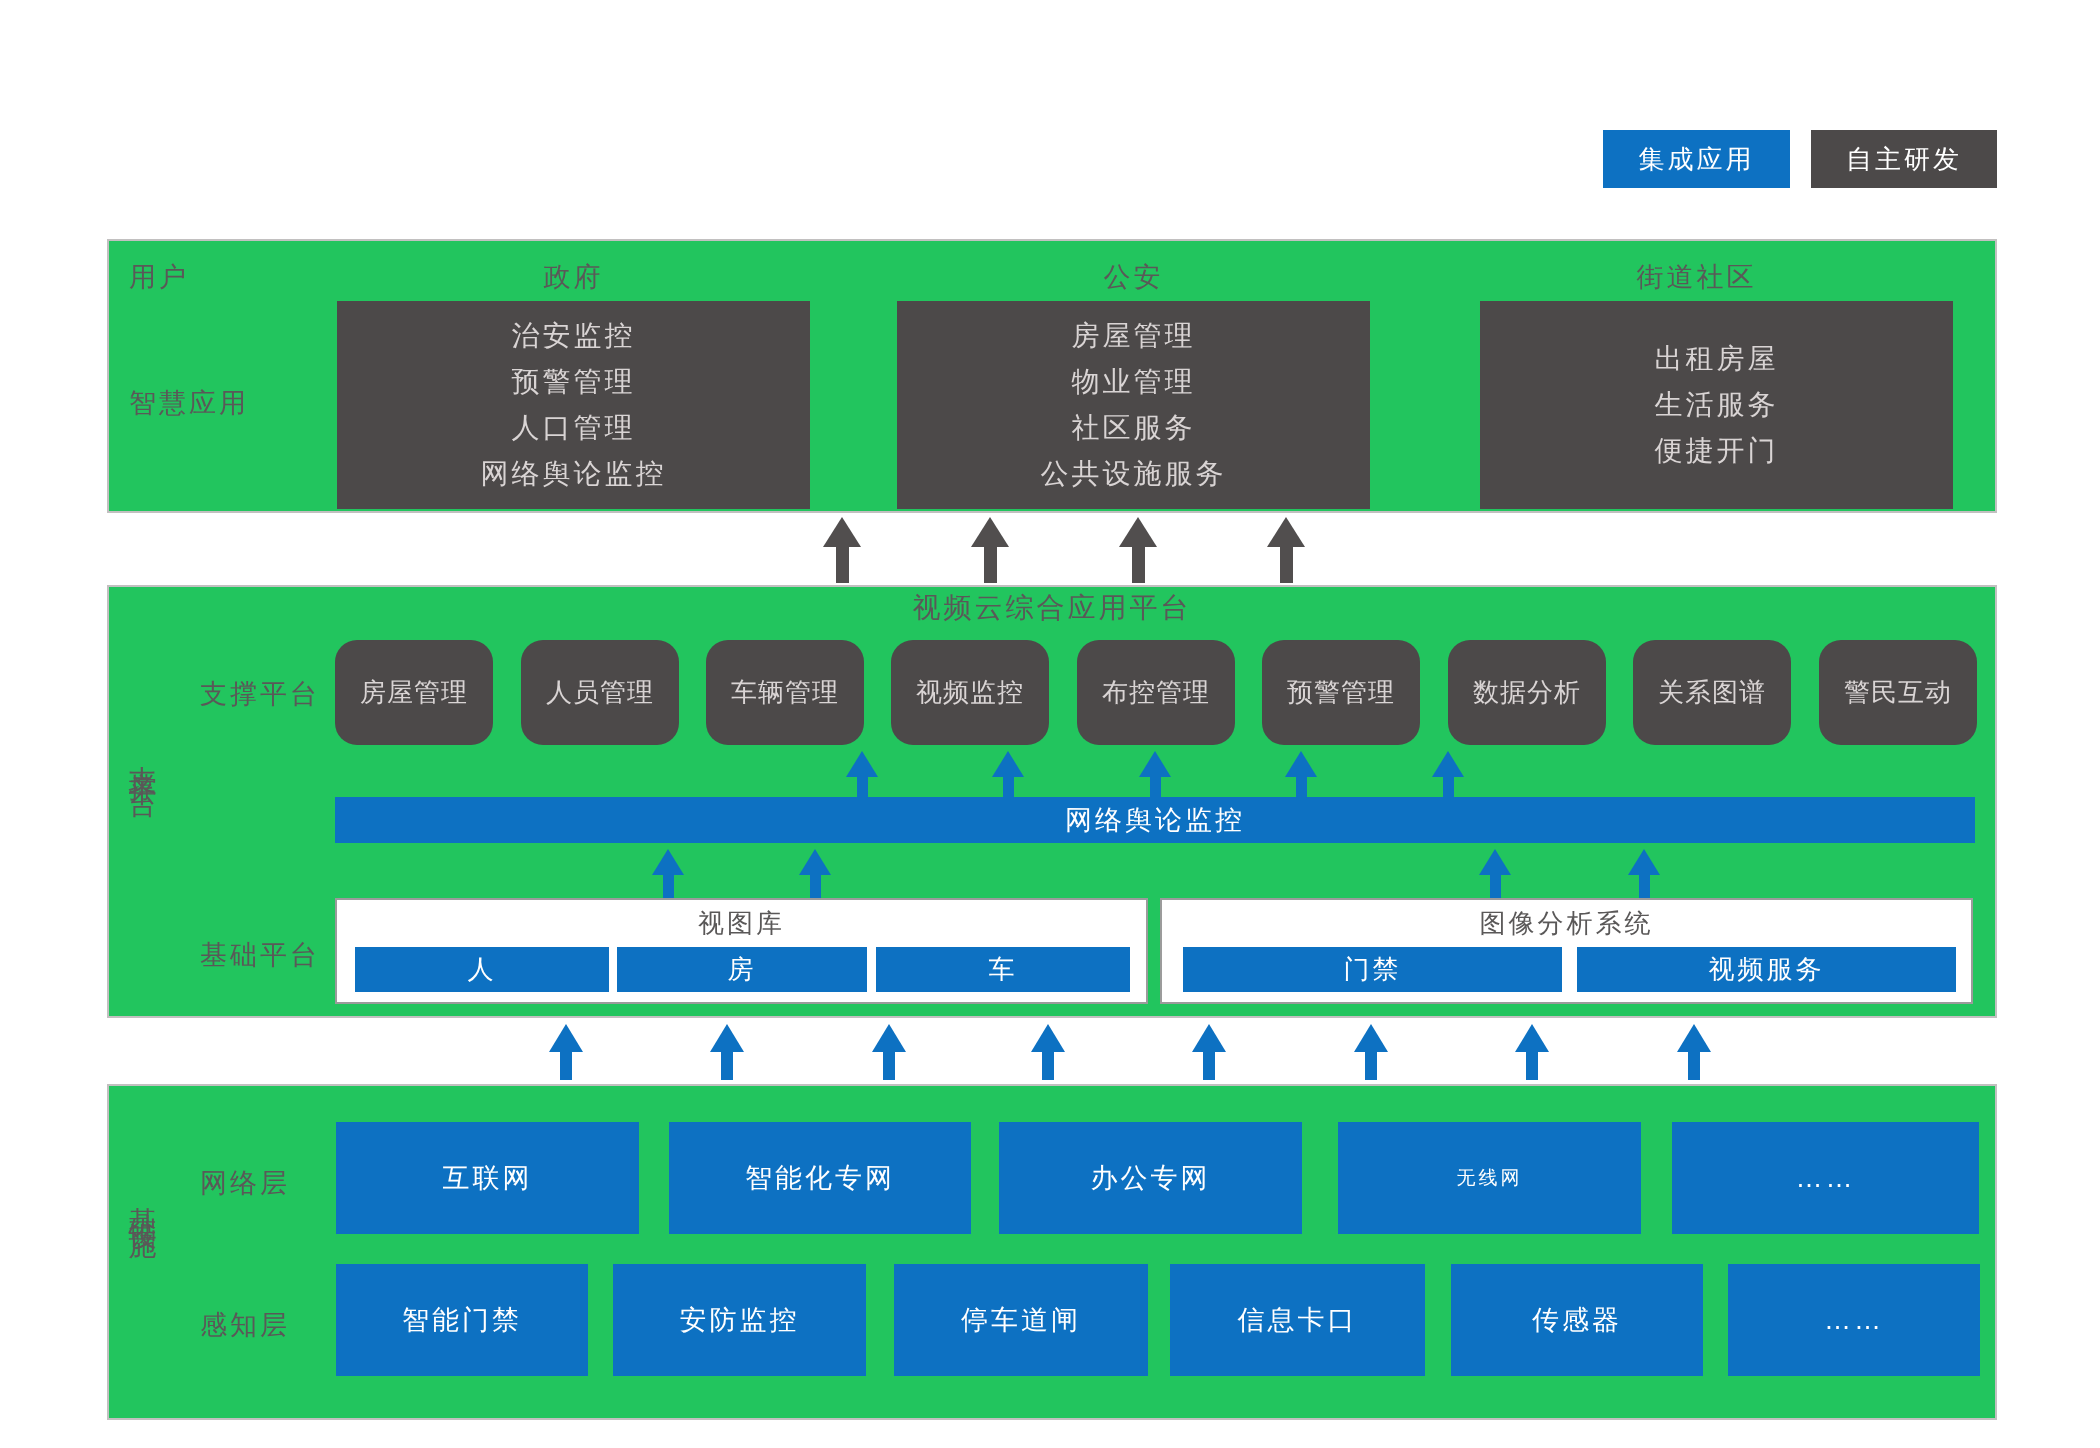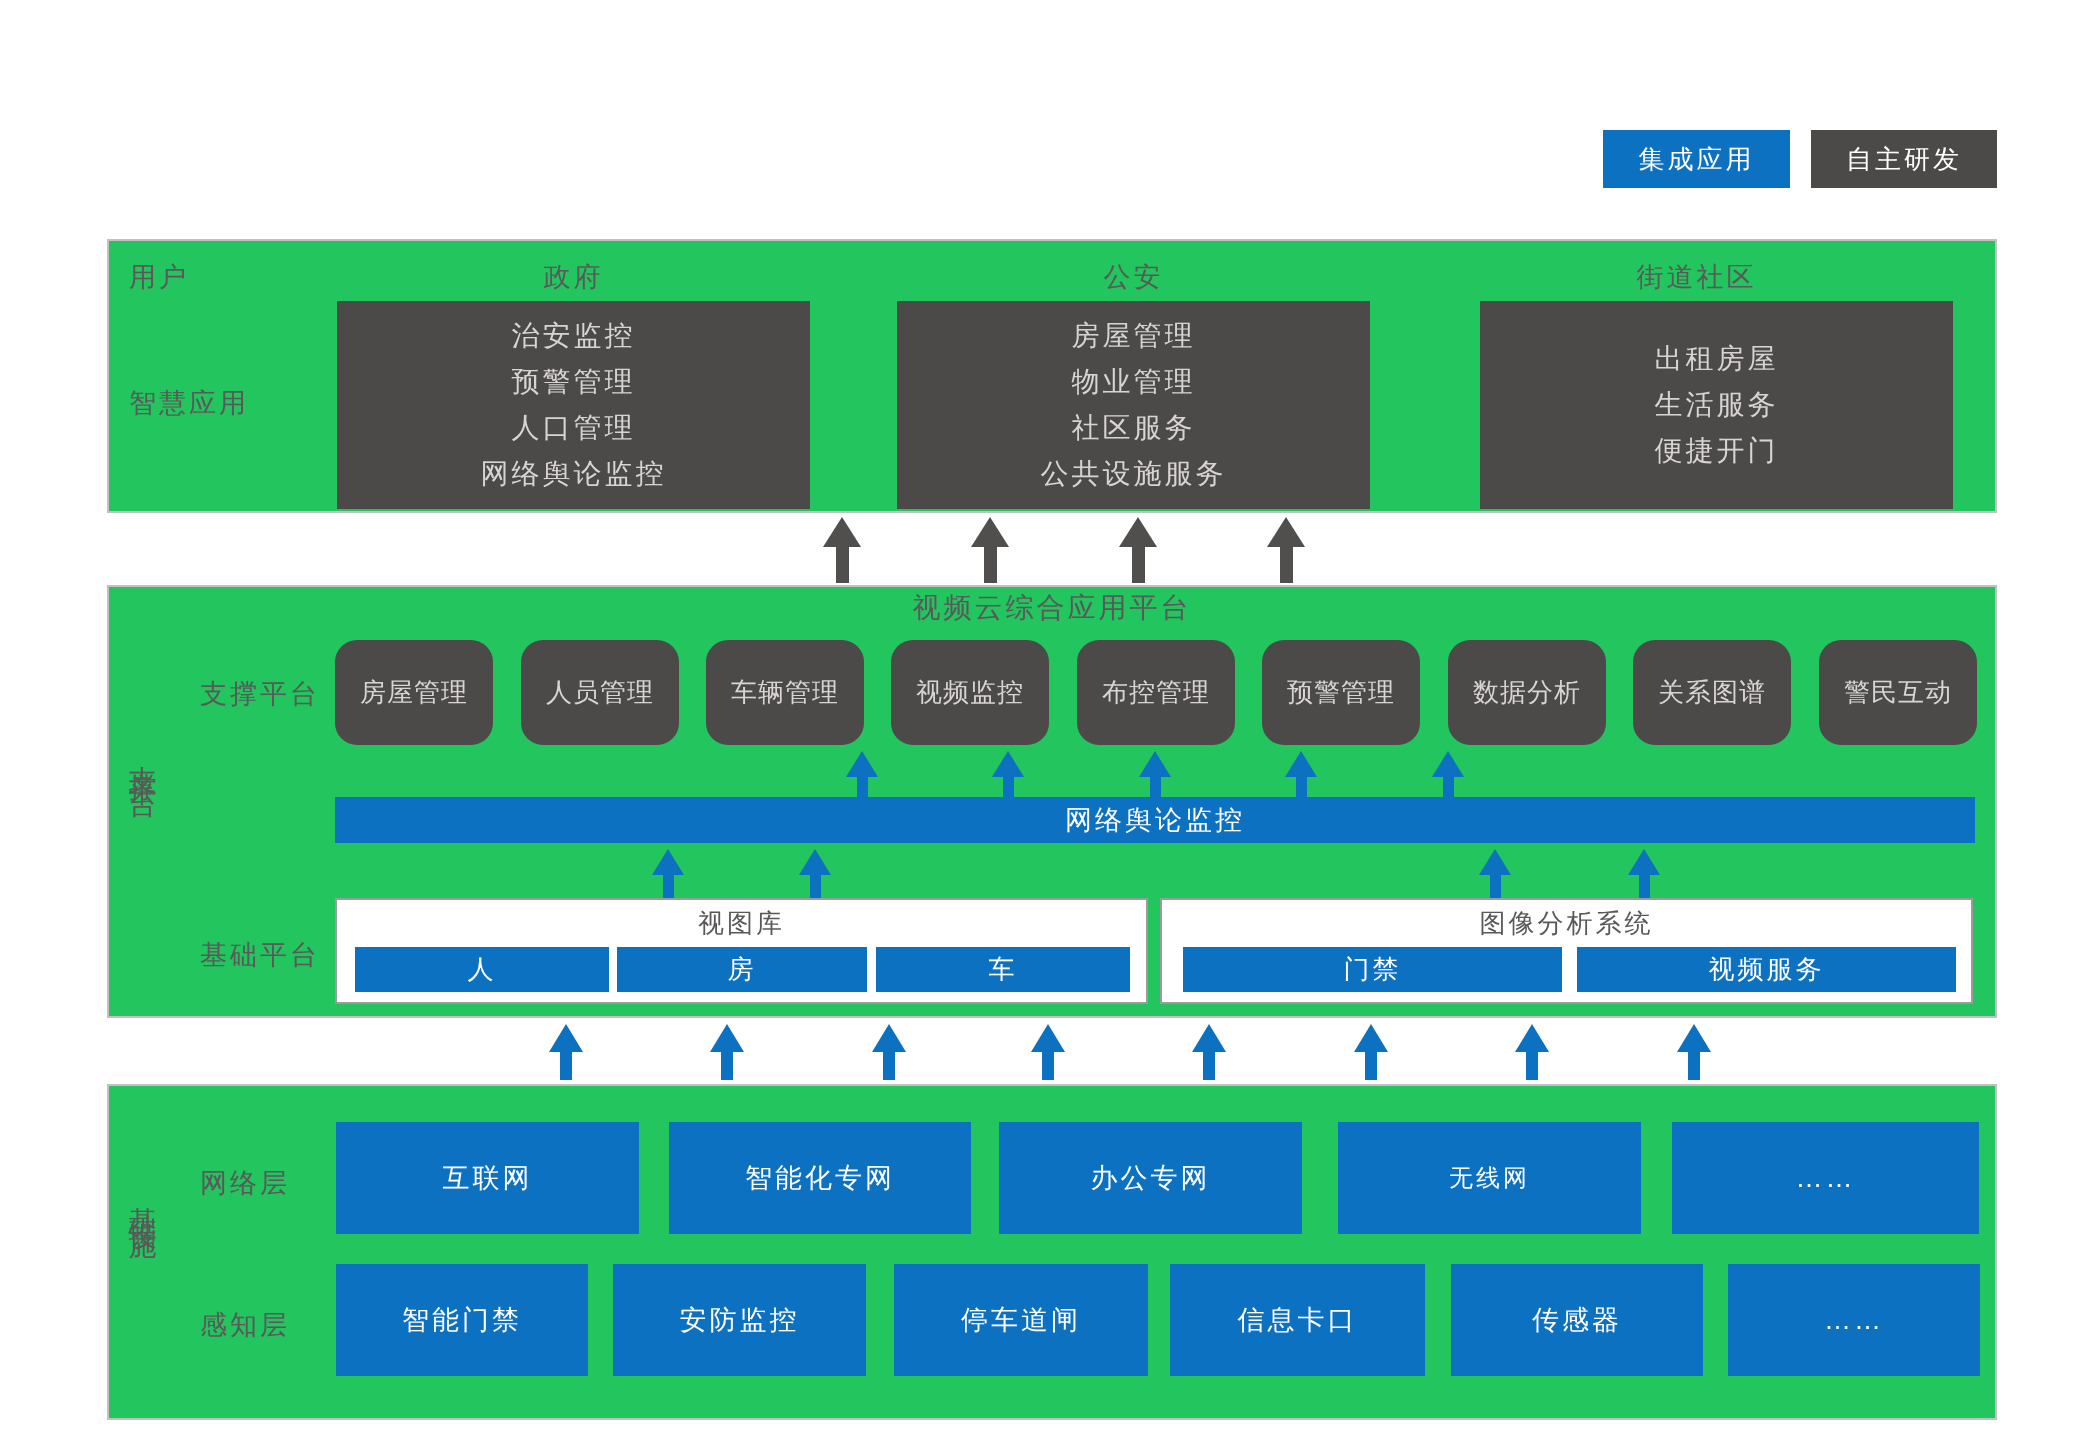--- a/index.html
+++ b/index.html
@@ -196,21 +196,21 @@
       <div class="shaft"></div>
     </div>
 
   <div class="sec" style="left:107px;top:1084px;width:1890px;height:336px;">
     <div class="vlabel" style="left:14px;top:98px;">基础设施</div>
 
     <div class="glabel" style="left:91px;top:79px;">网络层</div>
     <div class="bluebar" style="left:227px;top:36px;width:303px;height:112px;font-size:27px;">互联网</div>
     <div class="bluebar" style="left:560px;top:36px;width:302px;height:112px;font-size:27px;">智能化专网</div>
     <div class="bluebar" style="left:890px;top:36px;width:303px;height:112px;font-size:27px;">办公专网</div>
-    <div class="bluebar" style="left:1229px;top:36px;width:303px;height:112px;font-size:24px;">无线网</div>
+    <div class="bluebar" style="left:1229px;top:36px;width:303px;height:112px;font-size:19px;">无线网</div>
     <div class="bluebar" style="left:1563px;top:36px;width:307px;height:112px;font-size:27px;">……</div>
 
     <div class="glabel" style="left:91px;top:221px;">感知层</div>
     <div class="bluebar" style="left:227px;top:178px;width:252px;height:112px;font-size:27px;">智能门禁</div>
     <div class="bluebar" style="left:504px;top:178px;width:253px;height:112px;font-size:27px;">安防监控</div>
     <div class="bluebar" style="left:785px;top:178px;width:254px;height:112px;font-size:27px;">停车道闸</div>
     <div class="bluebar" style="left:1061px;top:178px;width:255px;height:112px;font-size:27px;">信息卡口</div>
     <div class="bluebar" style="left:1342px;top:178px;width:252px;height:112px;font-size:27px;">传感器</div>
     <div class="bluebar" style="left:1619px;top:178px;width:252px;height:112px;font-size:27px;">……</div>
   </div>

